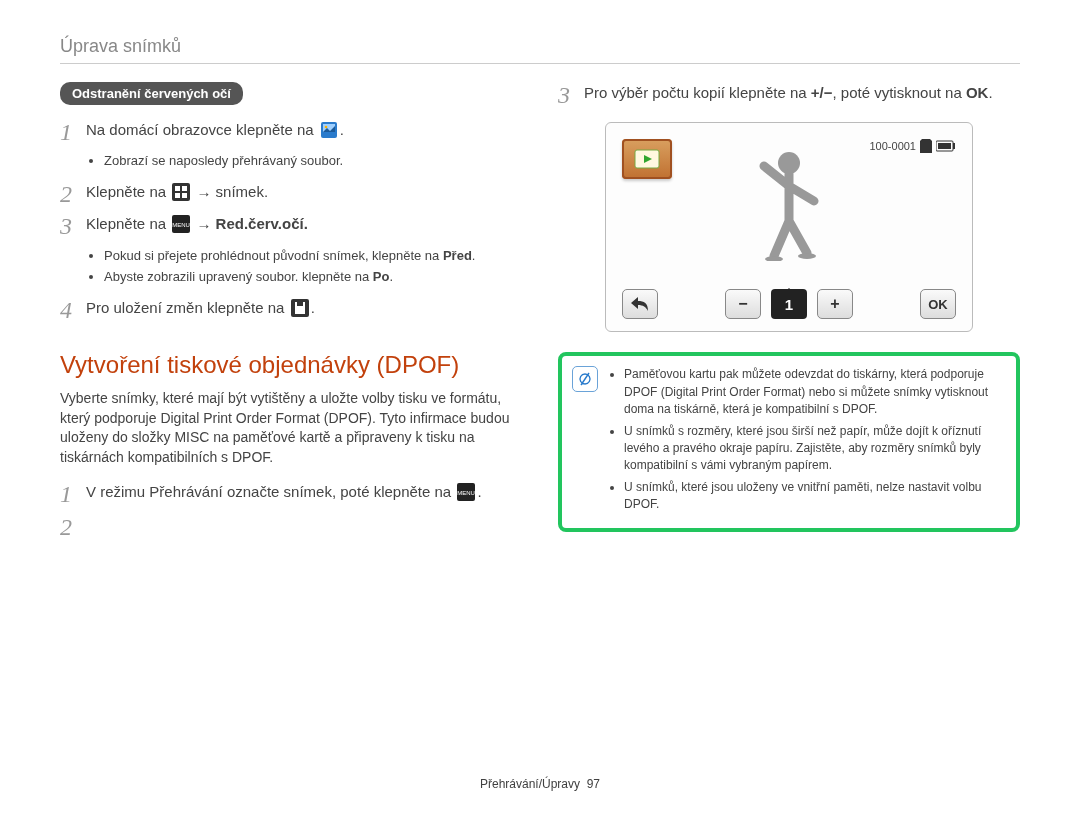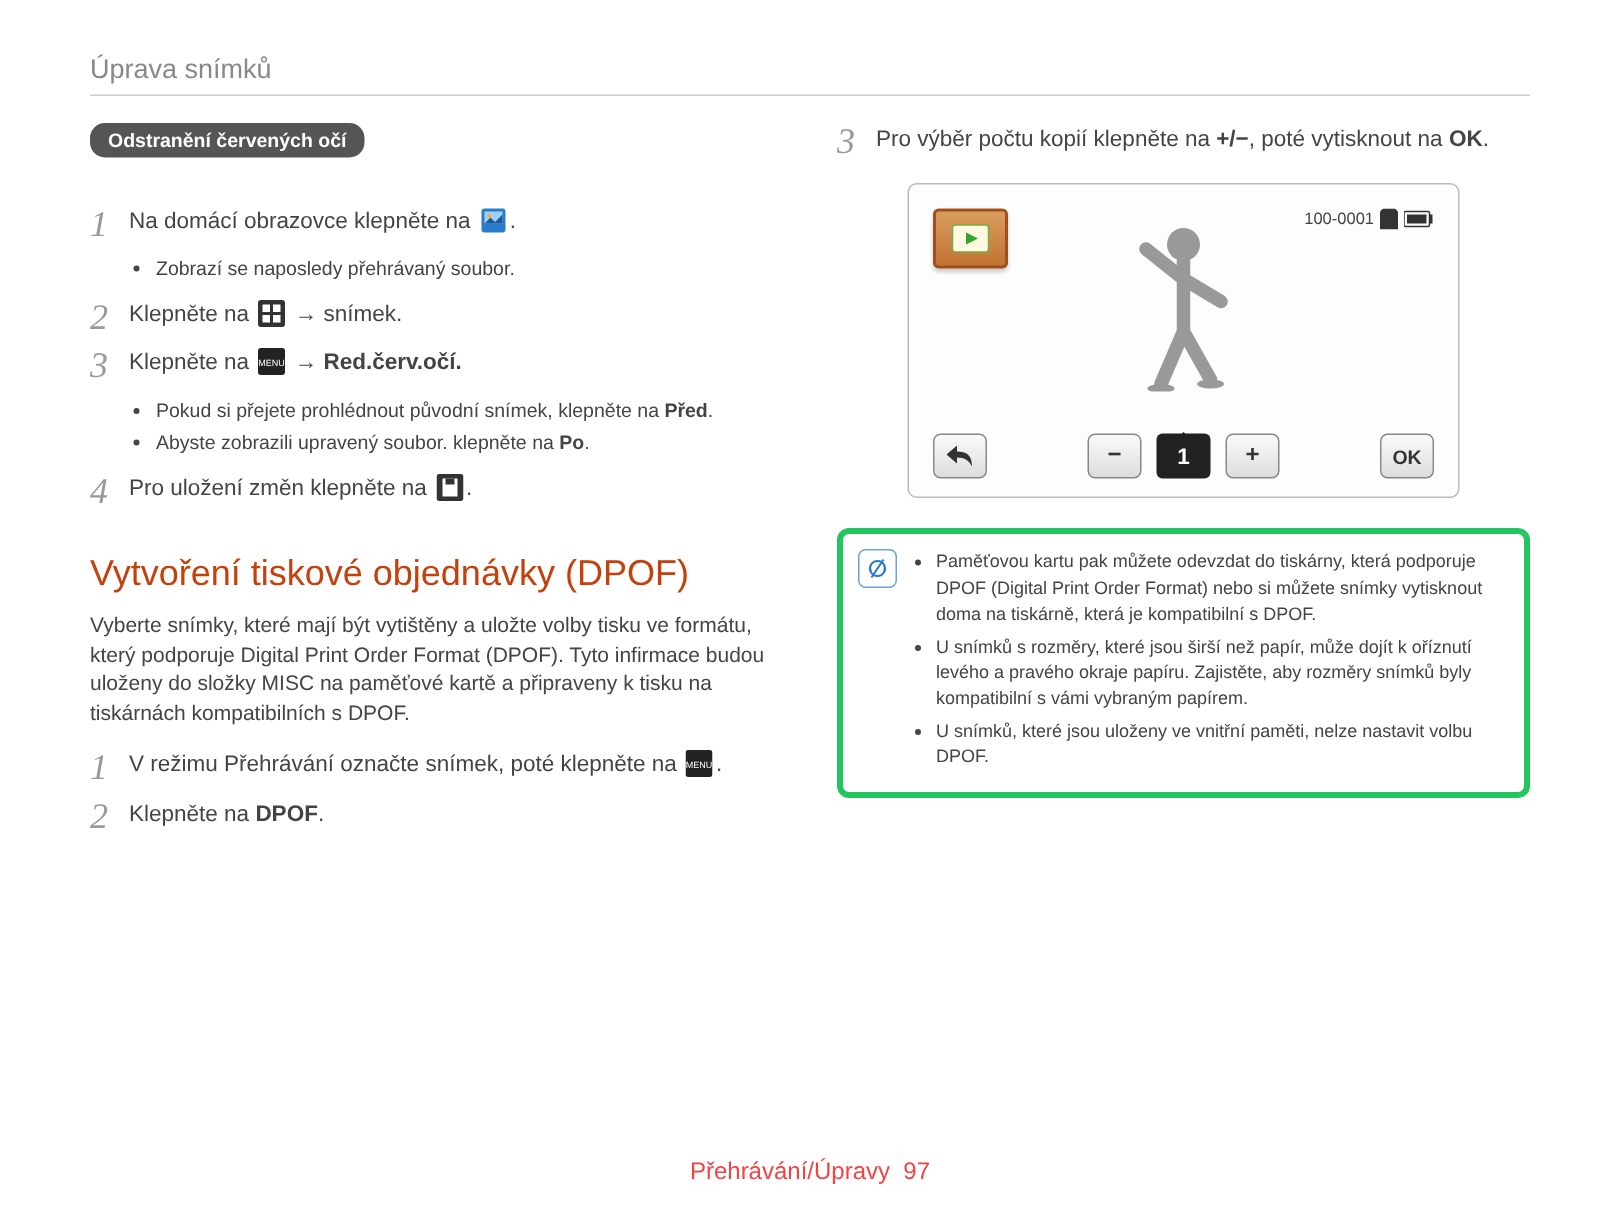--- a/index.html
+++ b/index.html
@@ -30,21 +30,21 @@
     min-width: 0;
   }
   .pill {
     display: inline-block;
     background: #555;
     color: #fff;
     font-size: 13px;
     font-weight: bold;
     padding: 4px 12px;
     border-radius: 10px;
-    margin-bottom: 32px;
+    margin-bottom: 14px;
   }
   .step {
     display: flex;
     align-items: flex-start;
     gap: 10px;
     margin-bottom: 6px;
   }
   .step-num {
     font-style: italic;
     font-family: Georgia, serif;
@@ -167,22 +167,22 @@
     font-size: 12px;
     color:#444;
     line-height:1.45;
   }
   .note-list li { list-style: disc; margin-left: 14px; margin-bottom:4px;}
   .footer {
     position:absolute;
     bottom: 24px;
     left:0; right:0;
     text-align:center;
-    font-size:16px;
-    color:#ef4444;
+    font-size:12px;
+    color:#404040;
   }
   .arrow { font-family: Arial; }
 </style>
 </head>
 <body>
 
 <div class="page">
   <div class="header">Úprava snímků</div>
 
   <div class="cols">
@@ -259,23 +259,20 @@
         <span class="step-body">
           <span>V režimu Přehrávání označte snímek, poté klepněte na </span>
           <svg class="icon-box" viewBox="0 0 18 18">
               <rect width="18" height="18" rx="2" fill="#222"></rect>
               <text x="9" y="12" font-size="6" fill="#fff" text-anchor="middle" font-family="Arial">MENU</text>
             </svg>.
         </span>
       </div>
       <div class="step">
         <span class="step-num">2</span>
-        <span class="step-body">
-          <span>Klepněte na </span><span class="bold">DPOF</span>.
-        </span>
       </div>
     </div>
 
     <div class="col">
       <div class="step">
         <span class="step-num">3</span>
         <span class="step-body">
           <span>Pro výběr počtu kopií klepněte na </span><span class="bold">+/−</span><span>, poté vytisknout na </span><span class="bold">OK</span>.
         </span>
       </div>

